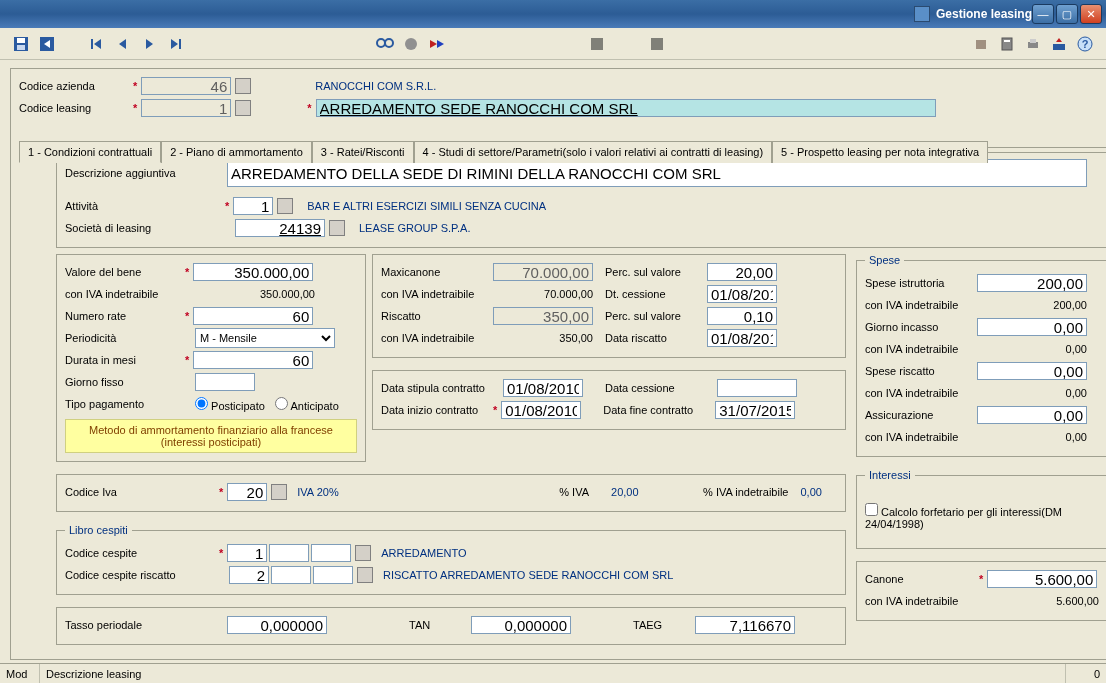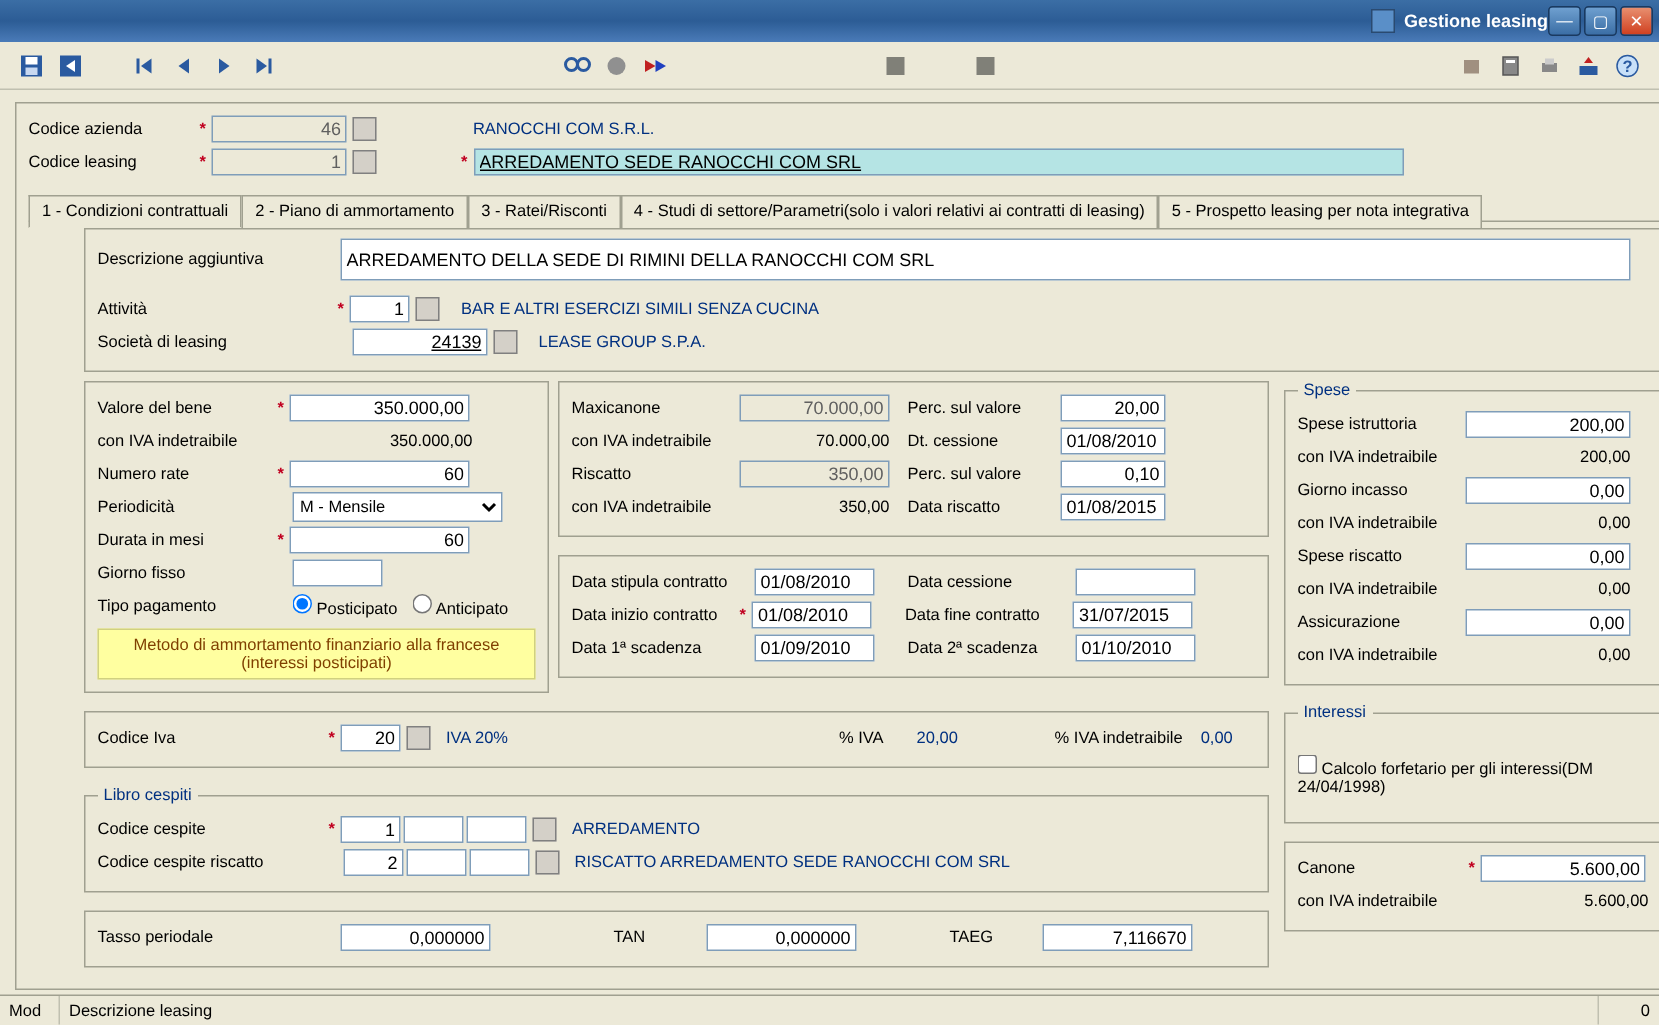--- a/index.html
+++ b/index.html
@@ -19,30 +19,30 @@
 .tspacer-lg { flex: 1; }
 
 .content { padding: 8px 10px; }
 
 fieldset { border: 1px solid #a0a090; padding: 6px 8px 8px 8px; margin-bottom: 6px; background: #ece9d8; }
 fieldset legend { color: #003080; padding: 0 4px; font-size: 11px; }
 
 .row { display: flex; align-items: center; min-height: 22px; gap: 2px; }
 .lbl { color: #000; display: inline-block; }
 .req { color: #c00020; font-weight: bold; margin: 0 2px; }
-input[type=text] { height: 18px; border: 1px solid #7f9db9; background: #fff; padding: 0 3px; font-size: 12px; }
+input[type=text] { height: 18px; border: 1px solid #7f9db9; background: #fff; padding: 0 3px; font-size: 15px; }
 input[type=text]:disabled, input.readonly { background: #ece9d8; color: #606060; }
 input.num { text-align: right; }
 select { height: 20px; border: 1px solid #7f9db9; background: #fff; font-size: 11px; }
 .sqbtn { width: 16px; height: 16px; background: #d4d0c8; border: 1px solid #808080; margin-left: 2px; cursor: pointer; }
 .desc-text { color: #003080; }
 .highlight-input { background: #b5e4e4 !important; }
 
 .tabs { display: flex; margin-top: 6px; border-bottom: 1px solid #a0a090; }
-.tab { padding: 4px 8px; border: 1px solid #a0a090; border-bottom: none; background: #ece9d8; cursor: pointer; position: relative; top: 5px; }
+.tab { padding: 4px 8px; border: 1px solid #a0a090; border-bottom: none; background: #ece9d8; cursor: pointer; position: relative; top: 16px; }
 .tab.active { background: #ece9d8; border-bottom: 1px solid #ece9d8; }
 
 .tabbody { border: 1px solid #a0a090; border-top: none; padding: 8px; margin-left: 37px; }
 
 .yellowbox { background: #ffffa0; border: 1px solid #d0d080; text-align: center; padding: 4px 6px; color: #804000; margin-top: 4px; }
 
 .statusbar { position: absolute; bottom: 0; left: 0; right: 0; height: 20px; background: #ece9d8; border-top: 1px solid #a0a090; display: flex; align-items: center; font-size: 11px; }
 .statusbar .cell { padding: 0 6px; border-right: 1px solid #c0c0b0; height: 100%; display: flex; align-items: center; }
 .statusbar .cell:first-child { width: 40px; }
 .statusbar .cell:last-child { border-right:none; width:40px; justify-content:flex-end; margin-left:auto;}
@@ -294,26 +294,20 @@
           <input type="text" style="width: 80px;" value="01/08/2010">
           <span class="lbl" style="width:110px; margin-left:20px">Data cessione</span>
           <input type="text" style="width: 80px;" value="">
         </div>
         <div class="row">
           <span class="lbl" style="width:108px">Data inizio contratto</span>
                     <span class="req">*</span>
           <input type="text" style="width: 80px;" value="01/08/2010">
           <span class="lbl" style="width:110px; margin-left:20px">Data fine contratto</span>
           <input type="text" style="width: 80px;" value="31/07/2015">
-        </div>
-        <div class="row">
-          <span class="lbl" style="width:120px">Data 1ª scadenza</span>
-          <input type="text" style="width: 80px;" value="01/09/2010">
-          <span class="lbl" style="width:110px; margin-left:20px">Data 2ª scadenza</span>
-          <input type="text" style="width: 80px;" value="01/10/2010">
         </div>
       </fieldset>
       </div>
       </div>
 
       <fieldset>
         <div class="row">
           <span class="lbl" style="width:150px">Codice Iva</span>
                 <span class="req">*</span>
           <input type="text" class="num" style="width: 40px;" value="20">

